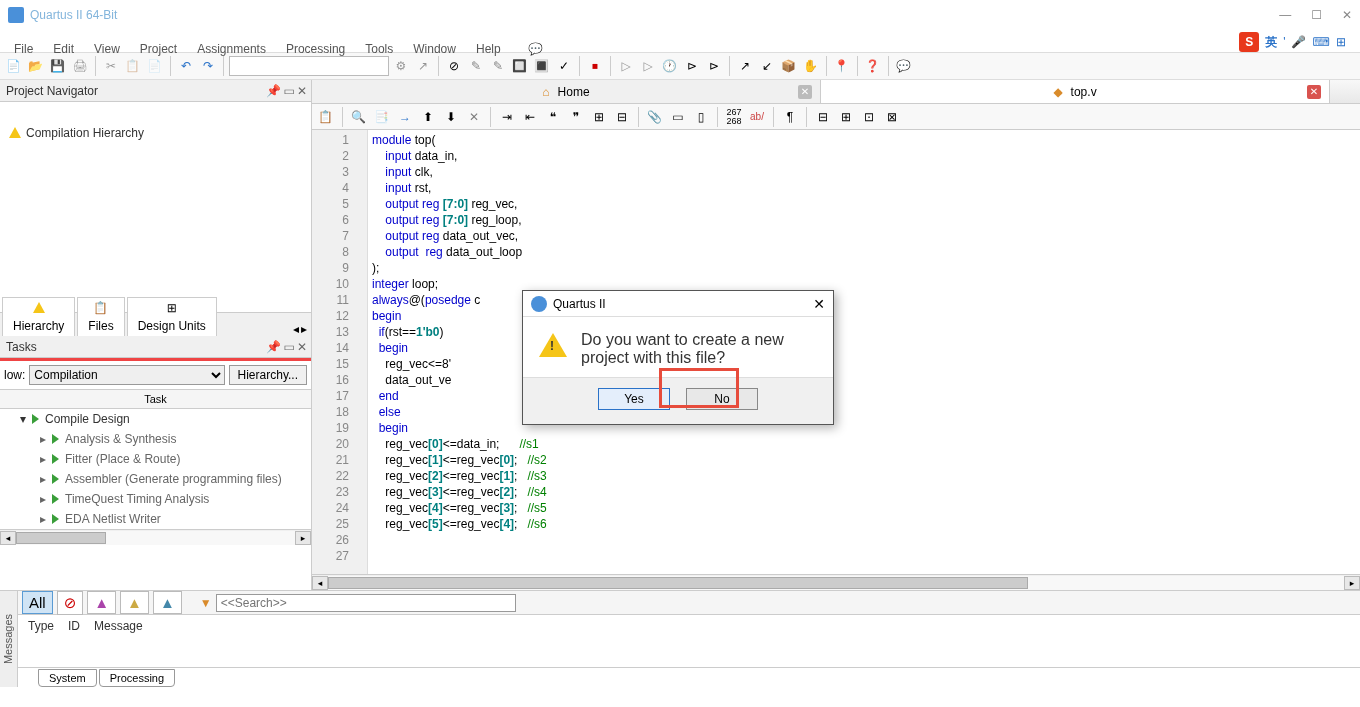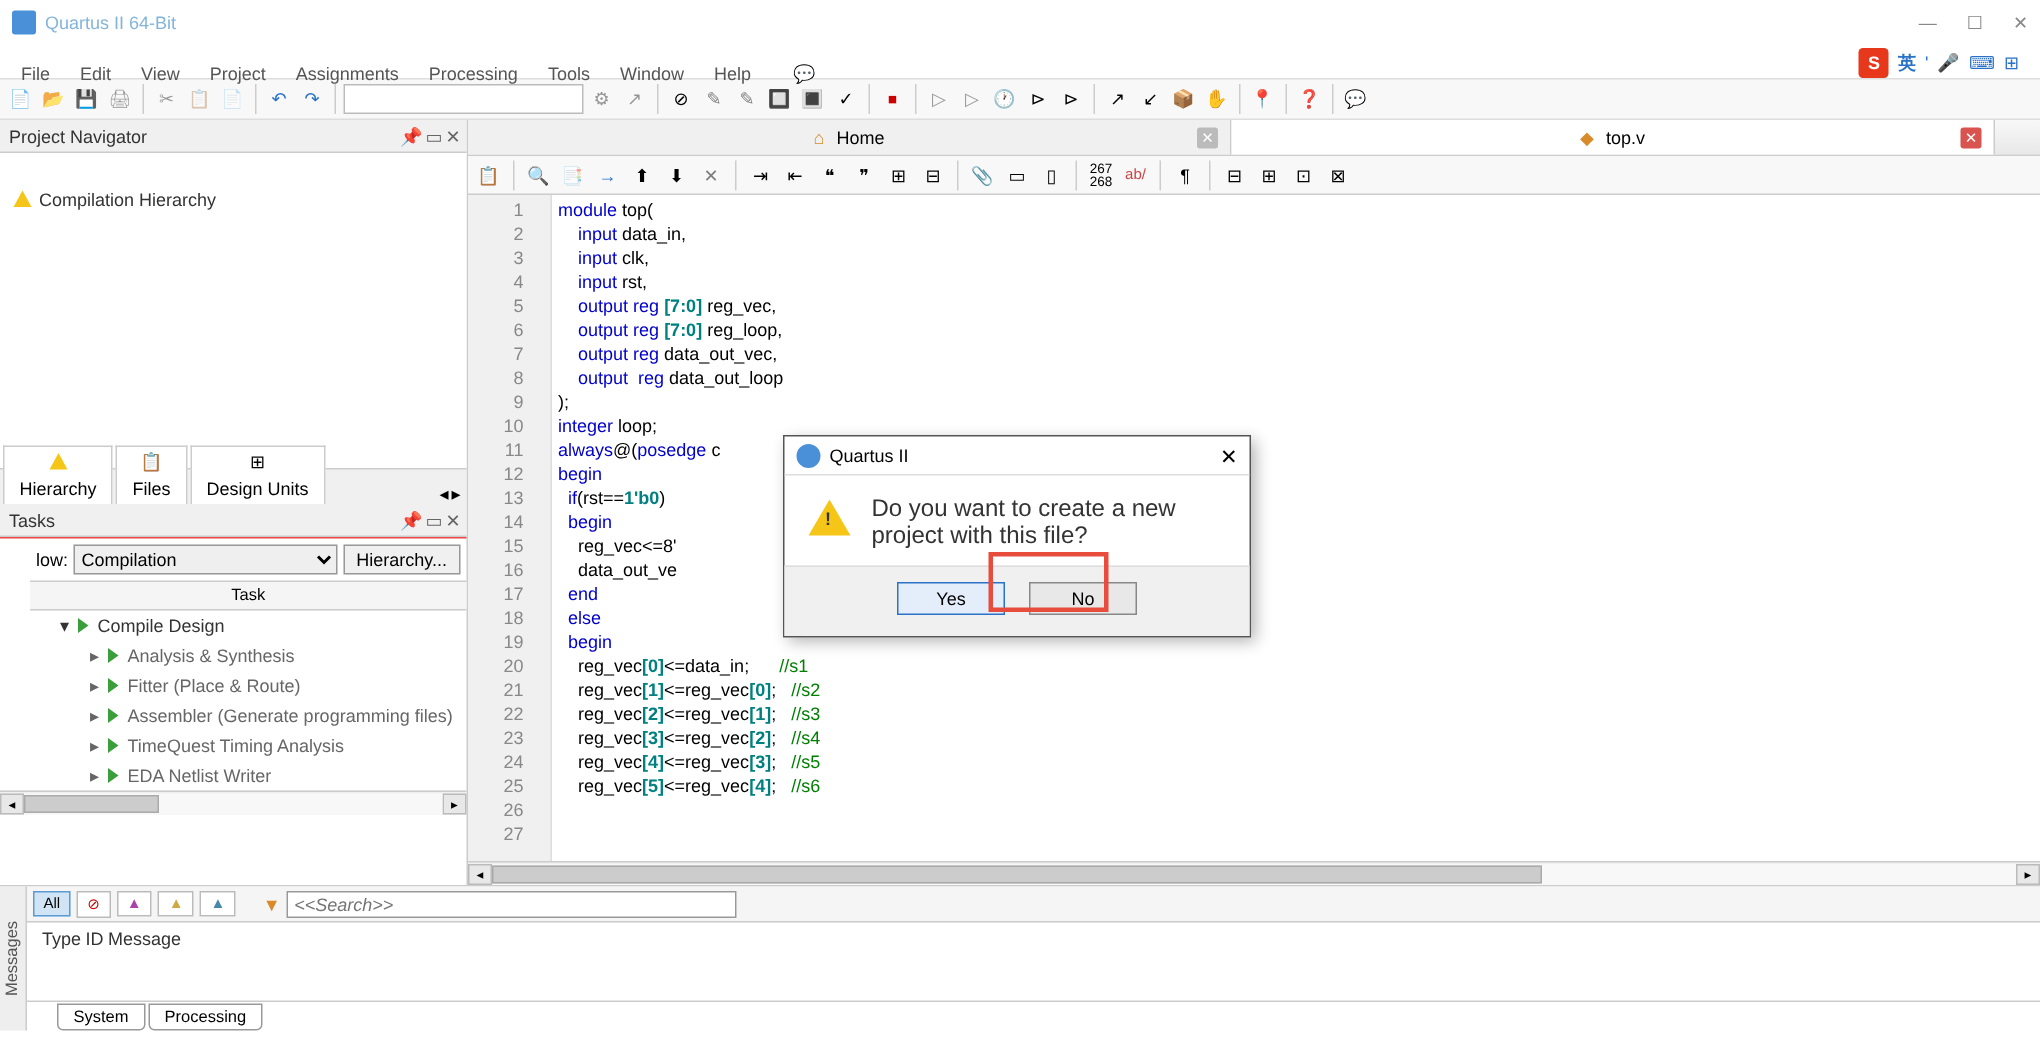--- a/index.html
+++ b/index.html
@@ -16,21 +16,21 @@
 .tb-sep { width: 1px; height: 20px; background: #ccc; margin: 0 3px; }
 .tb-combo { width: 160px; height: 20px; border: 1px solid #bbb; background: #fff; }
 .main-area { display: flex; height: 510px; }
 .left-panel { width: 312px; display: flex; flex-direction: column; border-right: 1px solid #ccc; }
 .panel-title { height: 22px; background: #f0f0f0; border-bottom: 1px solid #ccc; display: flex; align-items: center; padding: 0 6px; color: #333; position: relative; }
 .panel-title .tools { position: absolute; right: 4px; display: flex; gap: 2px; font-size: 10px; color: #666; }
 .panel-body { flex: 1; background: #fff; padding: 22px 6px; overflow: hidden; }
 .tree-item { display: flex; align-items: center; gap: 4px; padding: 2px; color: #333; }
 .tabs-nav { height: 24px; border-top: 1px solid #ccc; display: flex; align-items: end; background: #f0f0f0; }
 .tab-nav { padding: 3px 10px; border: 1px solid #ccc; border-bottom: none; background: #fff; margin-left: 2px; display: flex; align-items: center; gap: 4px; font-size: 11px; flex-direction: column; }
-.tasks-panel { display: flex; flex-direction: column; border-top: 1px solid #ef4444; padding-left: 20px; }
+.tasks-panel { display: flex; flex-direction: column; border-top: 3px solid #ef4444; }
 .tasks-row { display: flex; align-items: center; padding: 4px; gap: 4px; }
 .tasks-row select { flex: 1; height: 20px; border: 1px solid #999; }
 .tasks-row button { padding: 2px 8px; border: 1px solid #999; background: #f0f0f0; }
 .tasks-list { border-top: 1px solid #ccc; }
 .tasks-header { text-align: center; padding: 3px; border-bottom: 1px solid #ccc; background: #f5f5f5; font-size: 11px; }
 .task-item { padding: 3px 4px 3px 40px; color: #666; display: flex; align-items: center; gap: 6px; }
 .task-item.root { padding-left: 20px; color: #333; }
 .play-icon { width: 0; height: 0; border-left: 7px solid #3a9e3a; border-top: 5px solid transparent; border-bottom: 5px solid transparent; display: inline-block; }
 .right-area { flex: 1; display: flex; flex-direction: column; }
 .editor-tabs { height: 24px; display: flex; align-items: center; border-bottom: 1px solid #ccc; background: linear-gradient(#f8f8f8,#e8e8e8); }
@@ -48,24 +48,24 @@
 .cmt { color: #008000; }
 .scrollbar-h { height: 16px; background: #f0f0f0; border-top: 1px solid #ccc; display: flex; align-items: center; }
 .sb-arrow { width: 16px; height: 14px; border: 1px solid #bbb; background: #e8e8e8; font-size: 9px; text-align: center; line-height: 12px; }
 .sb-track { flex: 1; height: 14px; background: #f8f8f8; position: relative; }
 .sb-thumb { position: absolute; height: 12px; top: 1px; left: 0; width: 90px; background: #ccc; border: 1px solid #aaa; }
 .bottom-panel { height: 97px; border-top: 1px solid #ccc; display: flex; }
 .msg-tab-vert { width: 18px; background: #eee; border-right: 1px solid #ccc; display: flex; align-items: center; justify-content: center; }
 .msg-tab-vert span { transform: rotate(-90deg); font-size: 11px; color: #555; white-space: nowrap; }
 .msg-body { flex: 1; display: flex; flex-direction: column; }
 .msg-filter { height: 24px; display: flex; align-items: center; gap: 4px; padding: 0 4px; border-bottom: 1px solid #ccc; background: #f5f5f5; }
-.msg-btn { padding: 2px 6px; border: 1px solid #bbb; background: #fff; font-size: 10px; }
+.msg-btn { padding: 2px 6px; border: 1px solid #bbb; background: #fff; font-size: 15px; }
 .msg-btn.all { background: #d0e4f5; border-color: #5a9bd4; }
-.msg-search { flex: 0 0 300px; height: 18px; border: 1px solid #999; padding: 0 4px; color: #000000; font-style: italic; }
-.msg-headers { display: flex; padding: 4px 10px; gap: 3px; font-family: Consolas, monospace; color: #333; }
+.msg-search { flex: 0 0 300px; height: 18px; border: 1px solid #999; padding: 0 4px; color: #000000; }
+.msg-headers { display: flex; padding: 4px 10px; gap: 14px; font-family: Consolas, monospace; color: #333; }
 .msg-foot-tabs { height: 20px; display: flex; align-items: end; padding-left: 20px; gap: 2px; border-top: 1px solid #ccc; }
 .foot-tab { padding: 2px 10px; border: 1px solid #999; border-radius: 0 0 4px 4px; background: #fff; font-size: 11px; }
 .dialog { position: absolute; left: 522px; top: 290px; width: 312px; background: #fff; border: 1px solid #555; box-shadow: 3px 3px 10px rgba(0,0,0,0.3); }
 .dlg-title { height: 26px; display: flex; align-items: center; padding: 0 8px; gap: 6px; border-bottom: 1px solid #ddd; }
 .dlg-title-icon { width: 16px; height: 16px; background: #4a90d9; border-radius: 50%; }
 .dlg-close { margin-left: auto; font-size: 14px; }
 .dlg-body { padding: 14px 16px 10px; display: flex; align-items: start; gap: 14px; }
 .warn-icon { width: 0; height: 0; border-left: 14px solid transparent; border-right: 14px solid transparent; border-bottom: 24px solid #f5c518; position: relative; margin-top: 2px; }
 .warn-icon::after { content: "!"; position: absolute; left: -3px; top: 6px; font-weight: bold; color: #333; }
 .dlg-msg { font-size: 16px; color: #333; }

